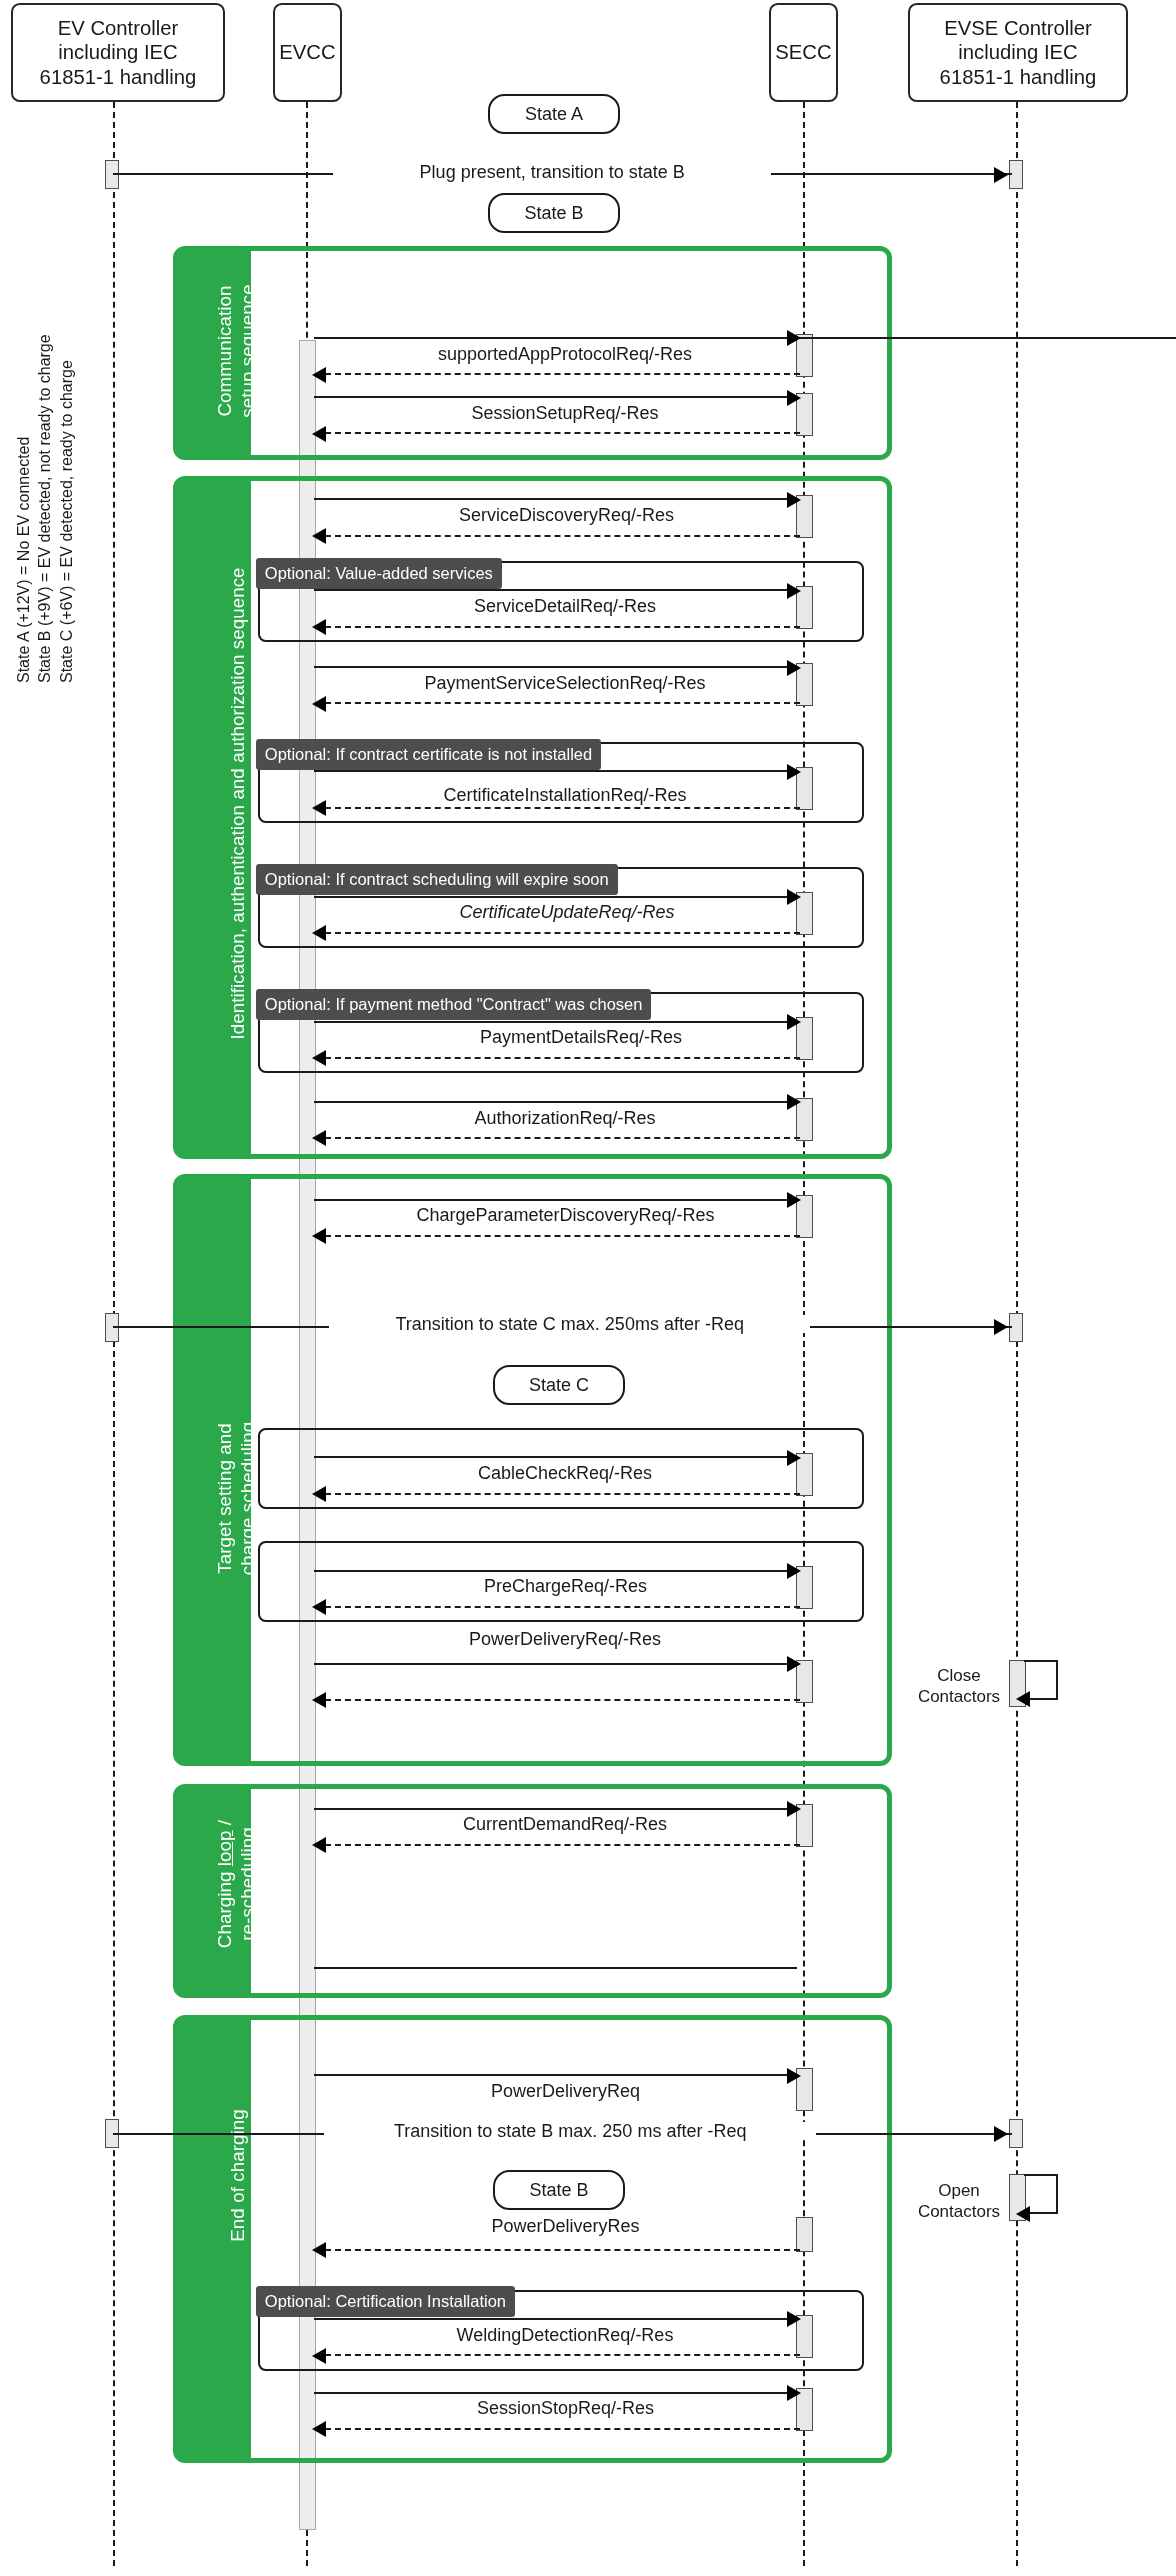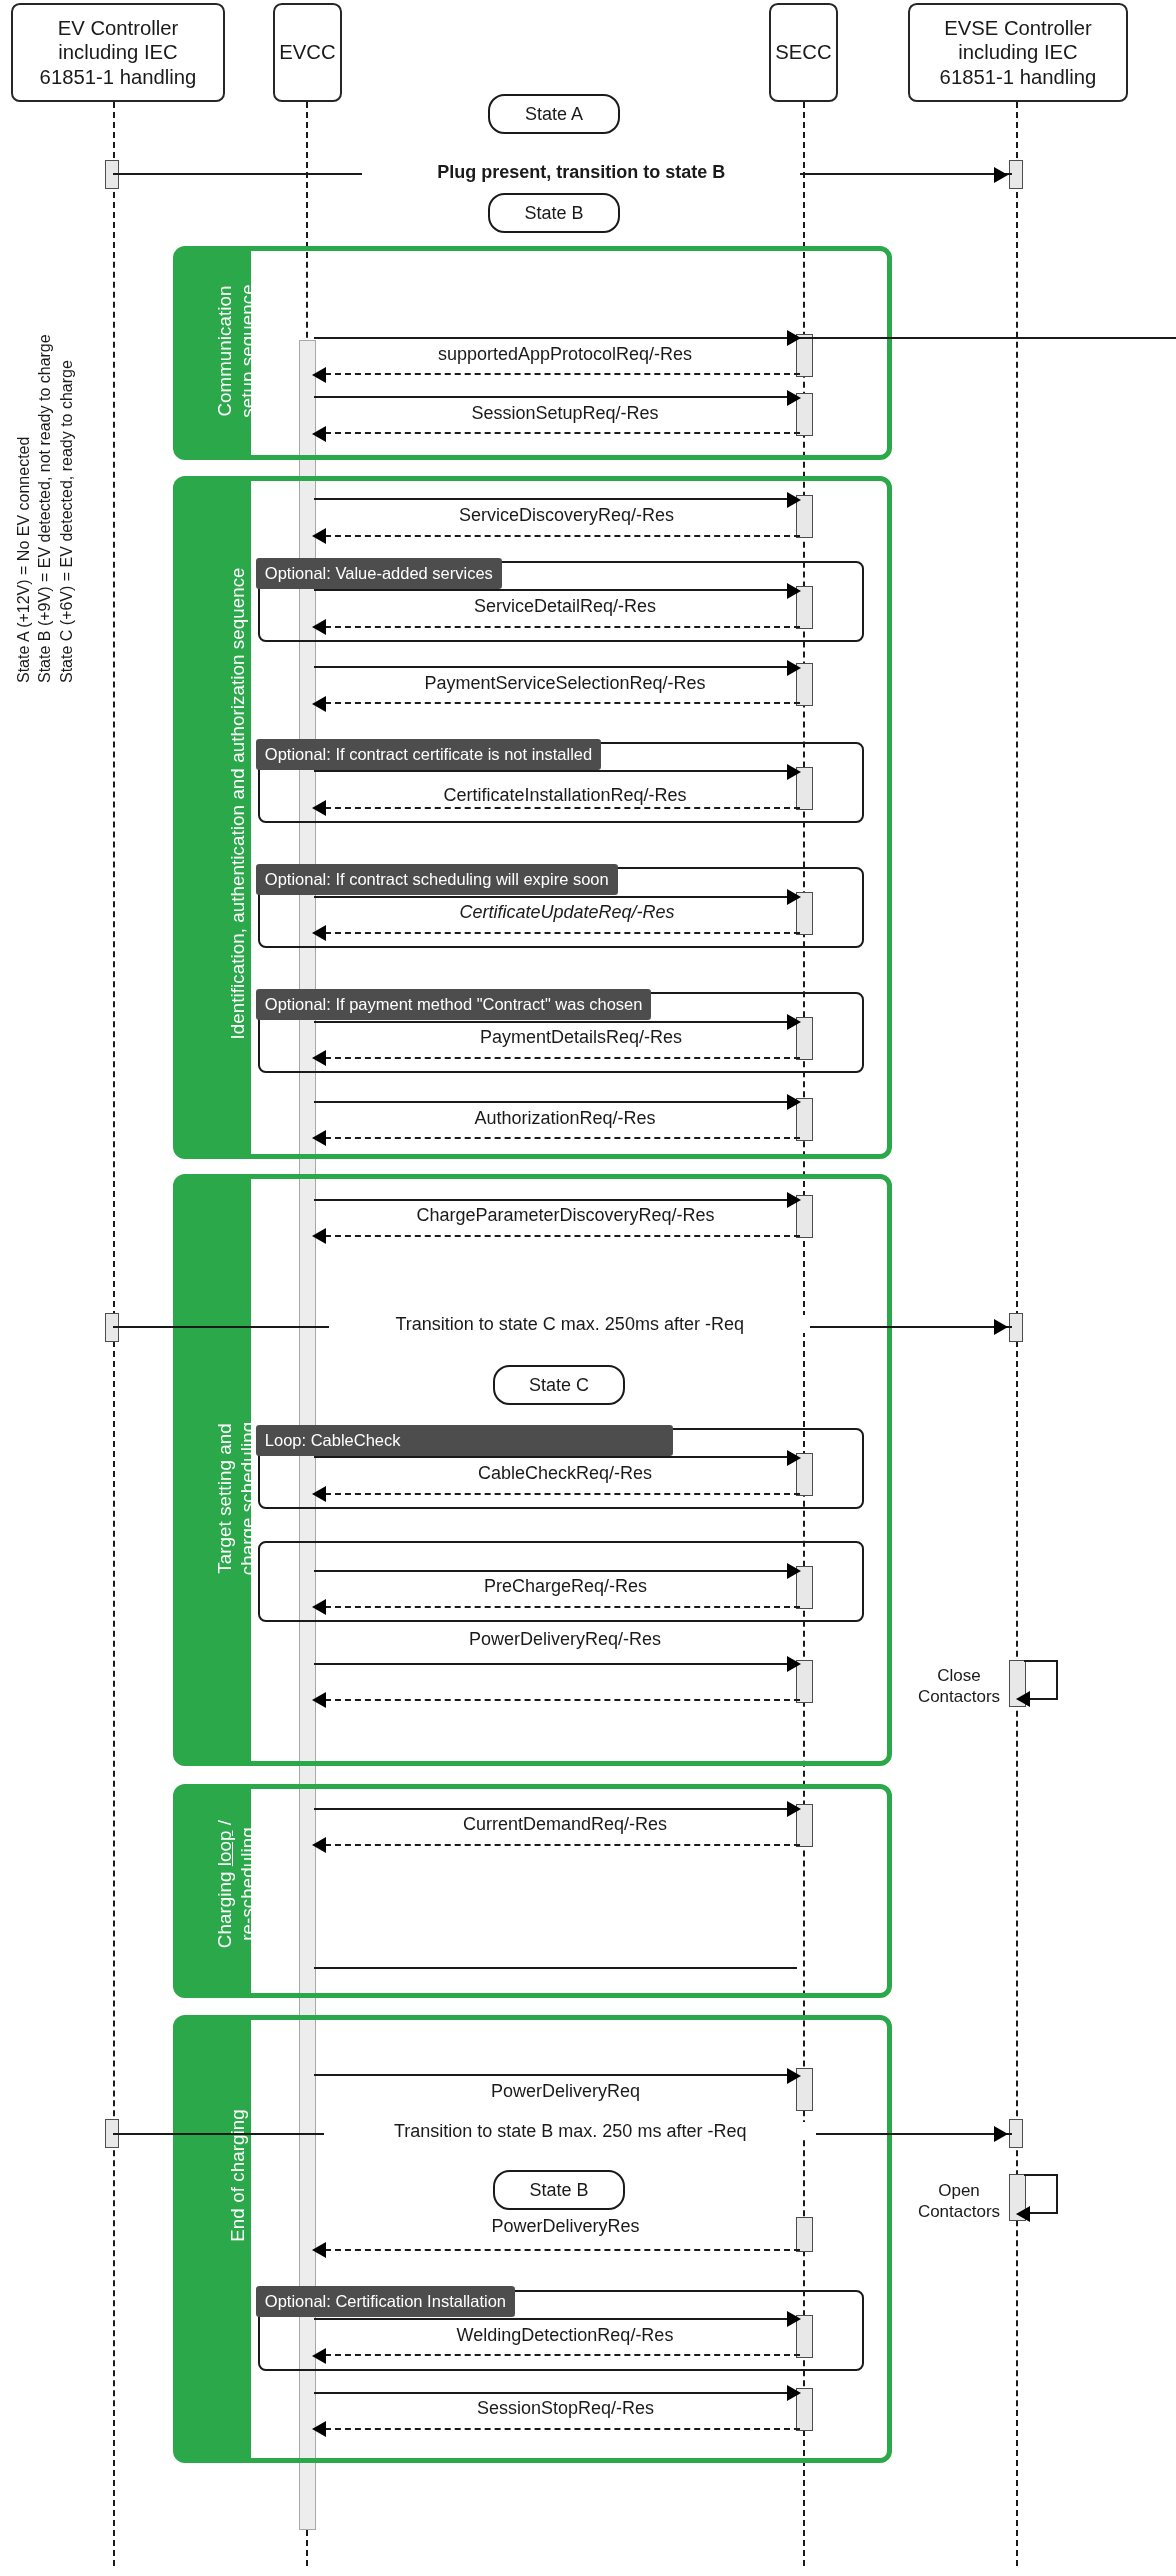--- a/index.html
+++ b/index.html
@@ -103,21 +103,21 @@
   <div class="lifeline" style="left:1016px;top:102px;height:2464px;"></div>
 
   <div class="state-bubble" style="left:488px;top:94px;width:132px;height:40px;">
     <span>State A</span>
   </div>
 
   <div class="act" style="left:105px;top:160px;width:14.3px;height:28.5px;"></div>
   <div class="act" style="left:1009px;top:160px;width:14.3px;height:28.5px;"></div>
   <div class="msg" style="left:113px;top:173px;width:899px;"></div>
   <div class="arrow-r" style="left:994px;top:167px;"></div>
-  <div class="msg-label inline" style="left:362px;top:163px;width:423px;font-weight:bold;">Plug present, transition to state B</div>
+  <div class="msg-label inline" style="left:333px;top:163px;width:423px;">Plug present, transition to state B</div>
 
   <div class="state-bubble" style="left:488px;top:193px;width:132px;height:40px;">
     <span>State B</span>
   </div>
 
   <div class="act pale" style="left:299px;top:340px;width:16.5px;height:2190px;"></div>
 
   <div class="phase" style="left:173px;top:246px;width:719px;height:214px;"></div>
   <div class="phase-tab r-tl r-bl" style="left:176px;top:248px;width:75px;height:210px;"></div>
   <div class="phase-label two" style="left:213px;top:450px;width:198px;">
@@ -221,21 +221,20 @@
   <div class="act" style="left:1009px;top:1313px;width:14.3px;height:28.5px;"></div>
   <div class="msg" style="left:113px;top:1326px;width:899px;"></div>
   <div class="arrow-r" style="left:994px;top:1319px;"></div>
   <div class="msg-label inline" style="left:329px;top:1315px;width:466px;">Transition to state C max. 250ms after -Req</div>
 
   <div class="state-bubble" style="left:493px;top:1365px;width:132px;height:40px;">
     <span>State C</span>
   </div>
 
   <div class="frag" style="left:258px;top:1428px;width:606px;height:81px;"></div>
-  <div class="frag-tag" style="left:256px;top:1425px;width:417px;">Loop: CableCheck</div>
   <div class="act" style="left:796px;top:1453px;width:16.5px;height:43px;"></div>
   <div class="msg" style="left:314px;top:1456px;width:483px;"></div>
   <div class="arrow-r" style="left:787px;top:1450px;"></div>
   <div class="msg-label" style="left:417px;top:1464px;width:285px;">CableCheckReq/-Res</div>
   <div class="msg dash" style="left:325px;top:1493px;width:475px;"></div>
   <div class="arrow-l" style="left:312px;top:1486px;"></div>
 
   <div class="frag" style="left:258px;top:1541px;width:606px;height:81px;"></div>
   <div class="act" style="left:796px;top:1566px;width:16.5px;height:43px;"></div>
   <div class="msg" style="left:314px;top:1570px;width:483px;"></div>

